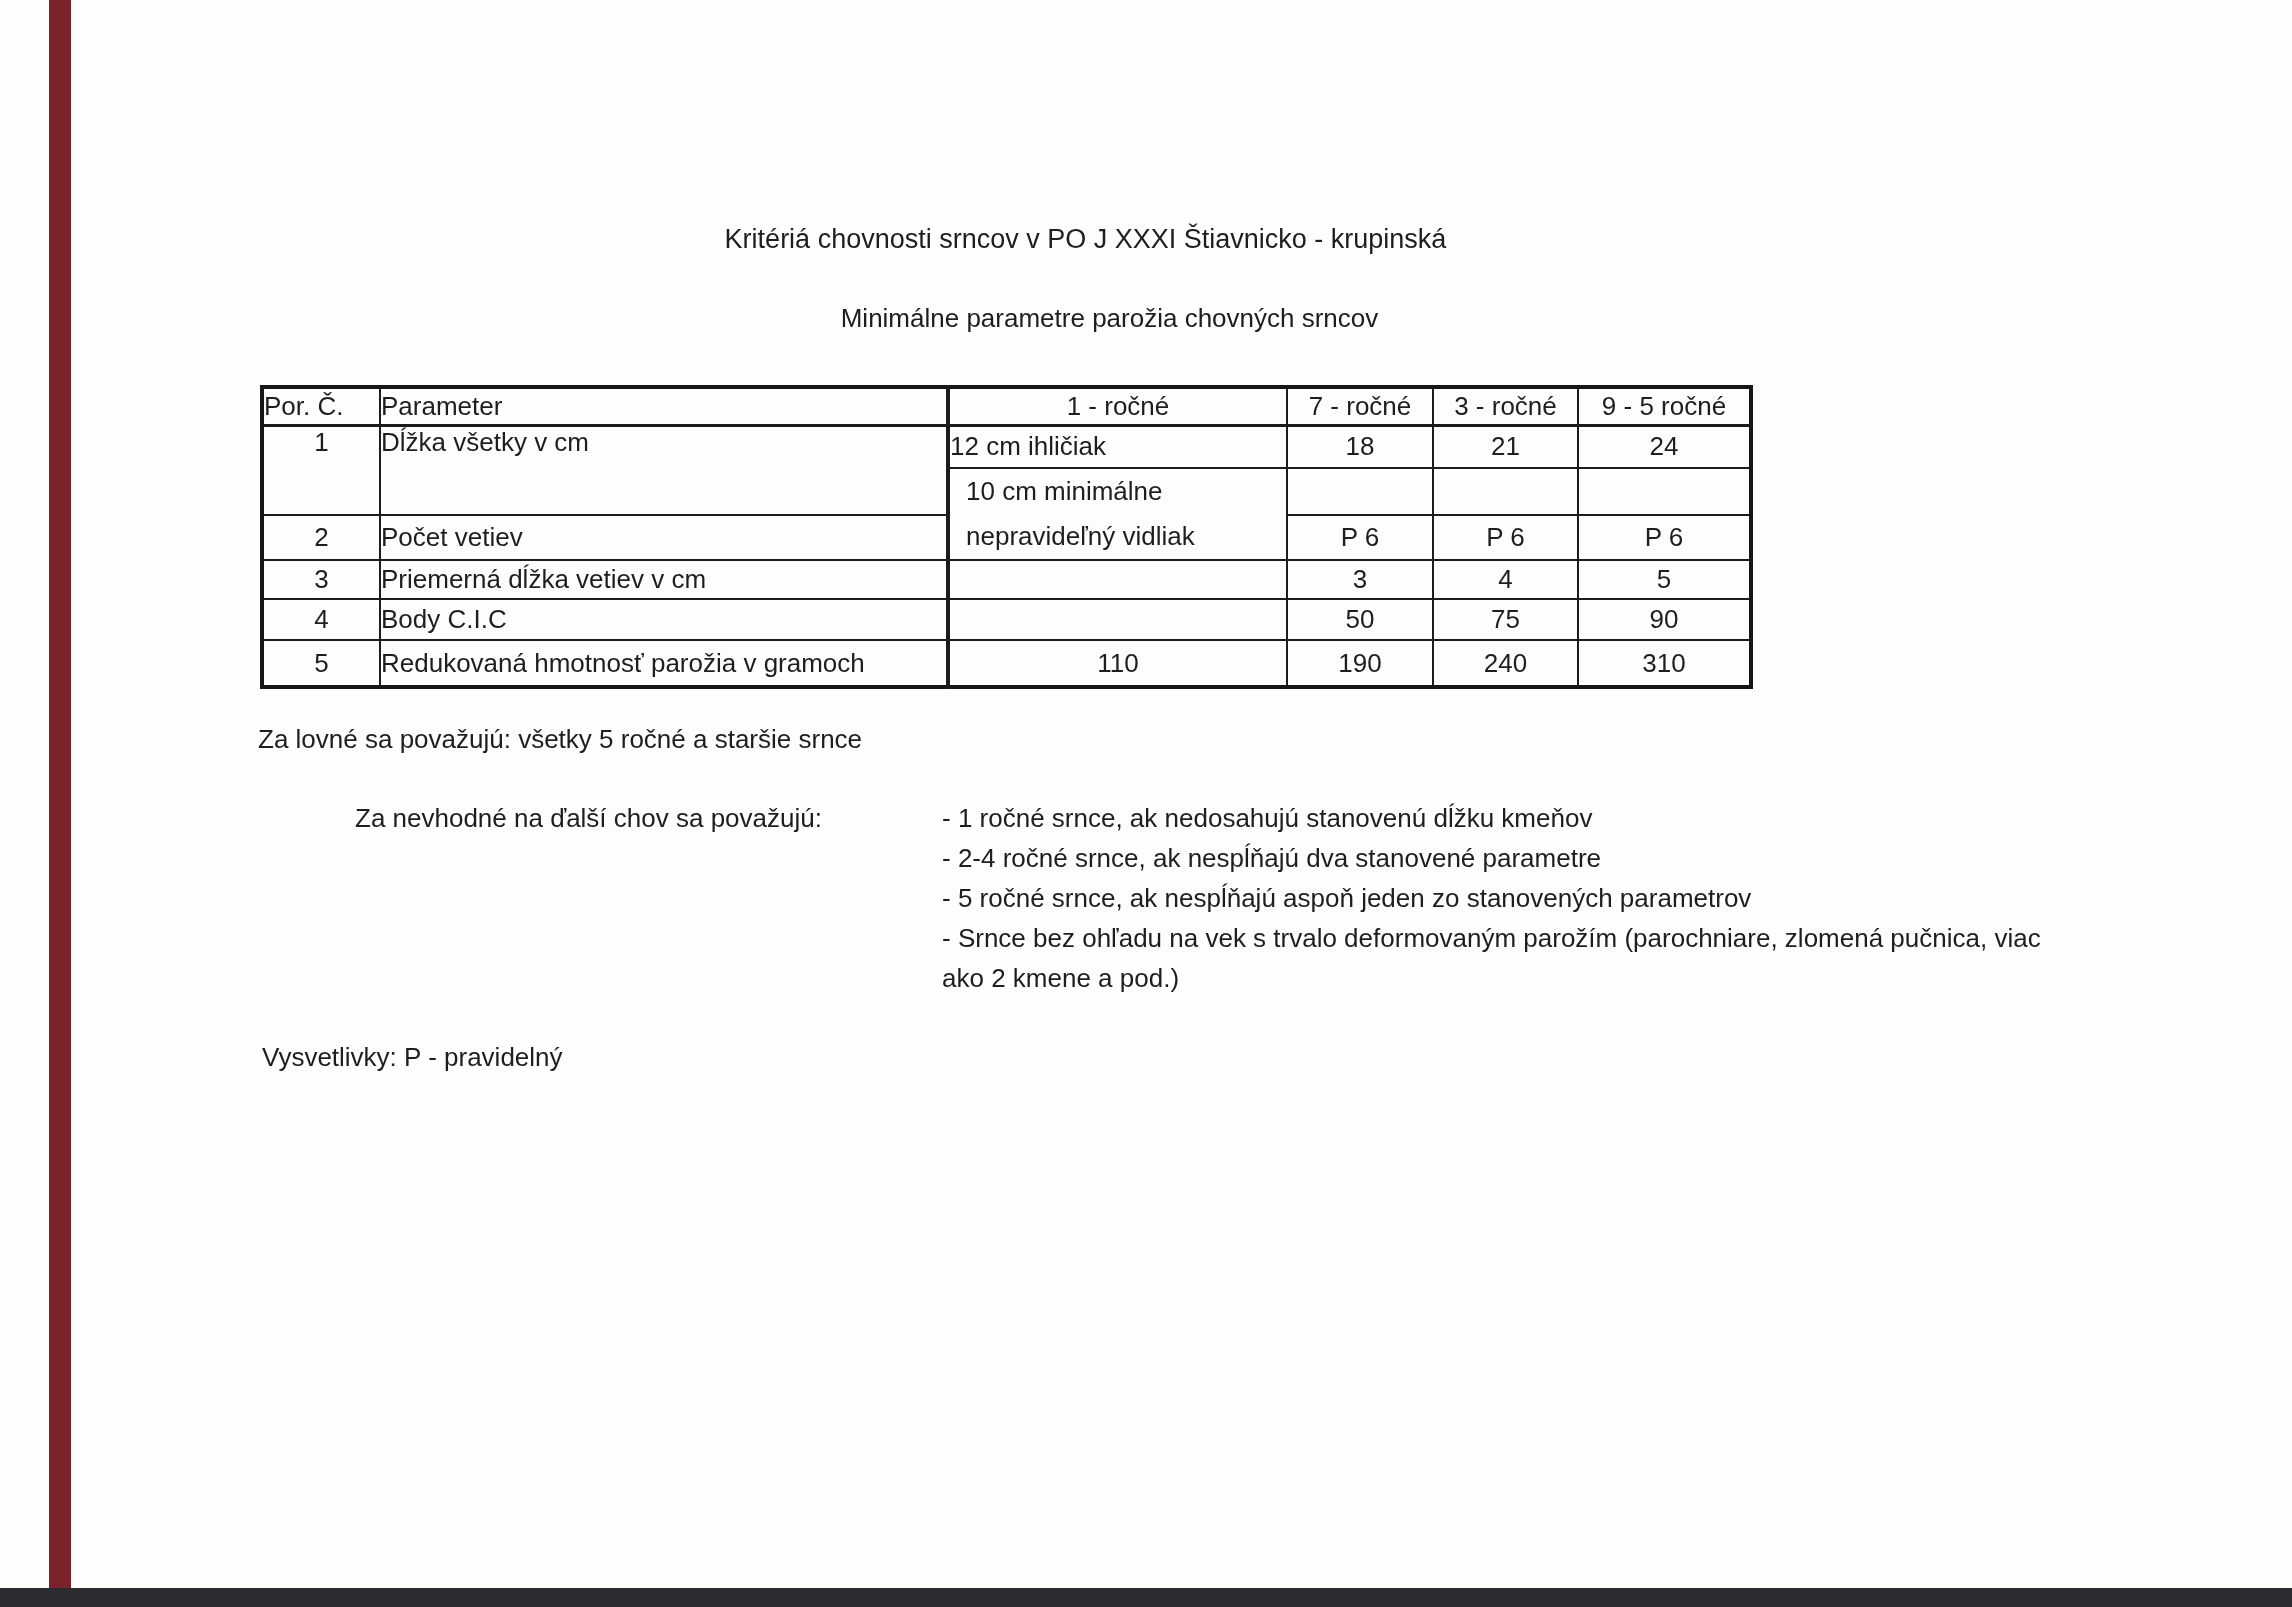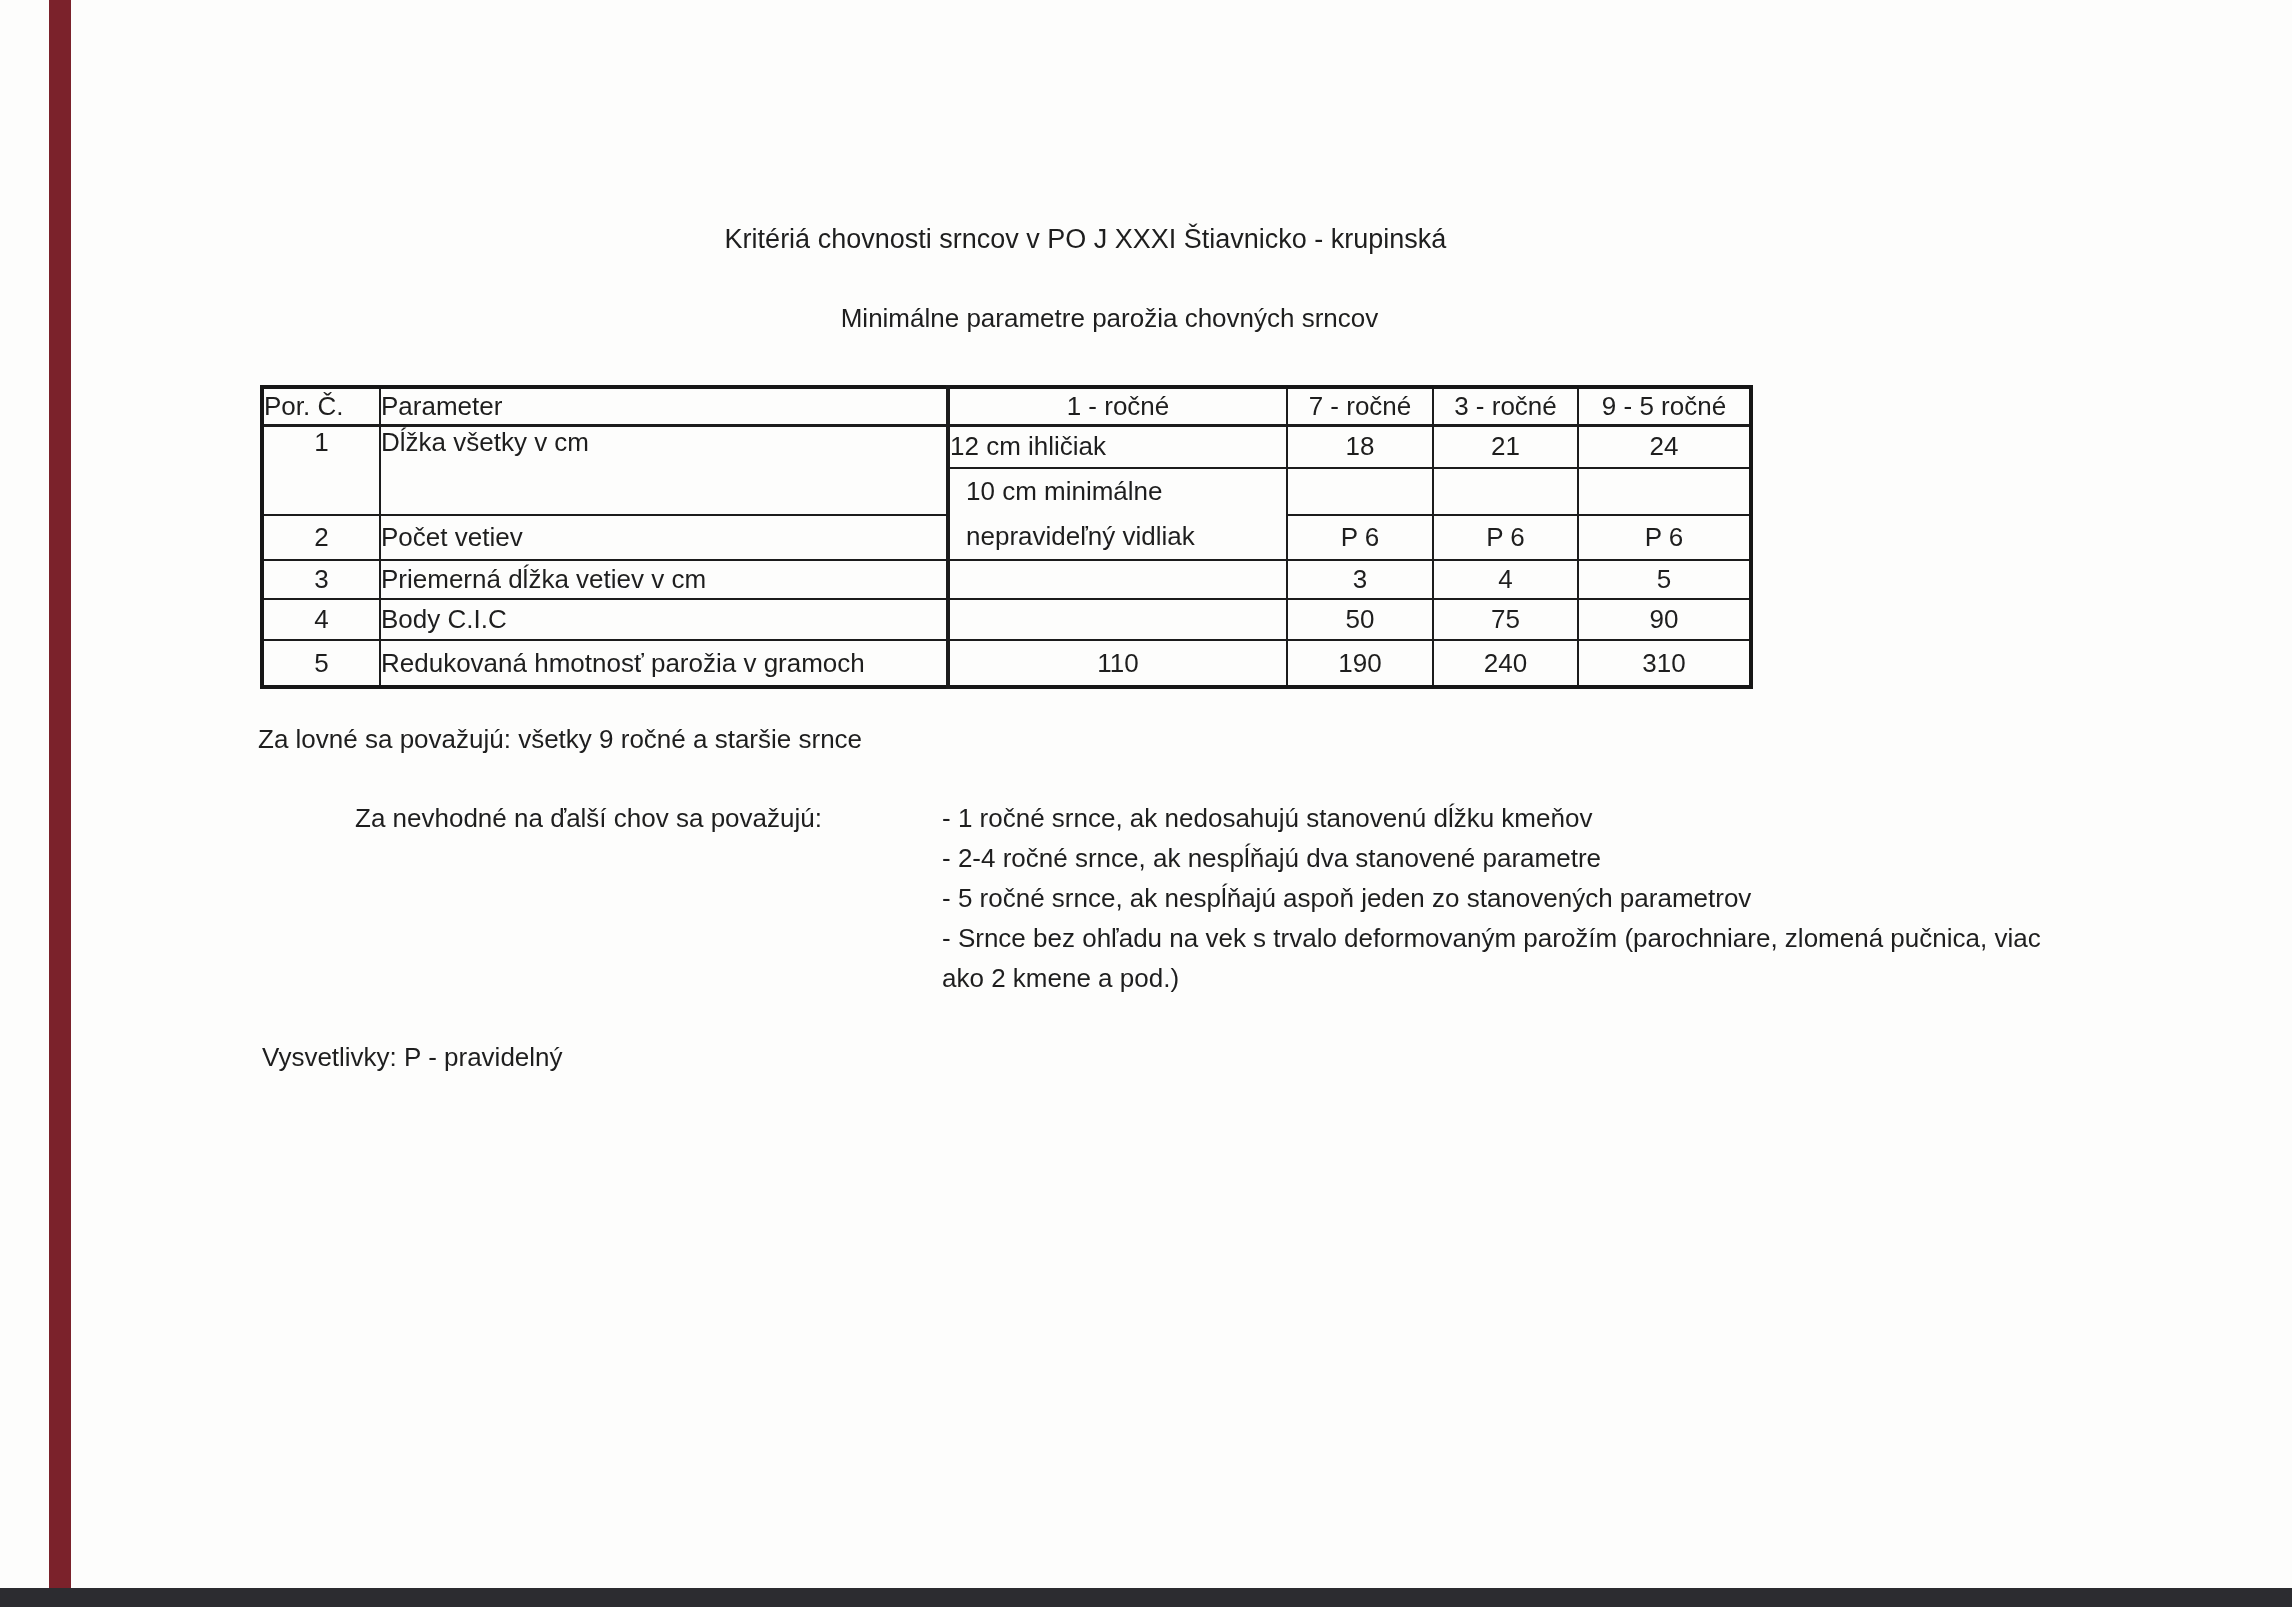--- a/index.html
+++ b/index.html
@@ -169,21 +169,21 @@
         <td class="left thick-right">Redukovaná hmotnosť parožia v gramoch</td>
         <td class="center">110</td>
         <td class="center">190</td>
         <td class="center">240</td>
         <td class="center">310</td>
       </tr>
     </tbody>
       </table>
   </div>
 
-  <div class="note" style="left:258px; top:719px">Za lovné sa považujú: všetky 9 ročné a staršie srnce</div>
+  <div class="note" style="left:258px; top:719px">Za lovné sa považujú: všetky 5 ročné a staršie srnce</div>
 
   <div class="note" style="left:355px; top:798px">Za nevhodné na ďalší chov sa považujú:</div>
 
   <div class="note bullets" style="left:942px; top:798px">
     <div>- 1 ročné srnce, ak nedosahujú stanovenú dĺžku kmeňov</div>
     <div>- 2-4 ročné srnce, ak nespĺňajú dva stanovené parametre</div>
     <div>- 5 ročné srnce, ak nespĺňajú aspoň jeden zo stanovených parametrov</div>
     <div>- Srnce bez ohľadu na vek s trvalo deformovaným parožím (parochniare, zlomená pučnica, viac</div>
     <div>ako 2 kmene a pod.)</div>
   </div>

